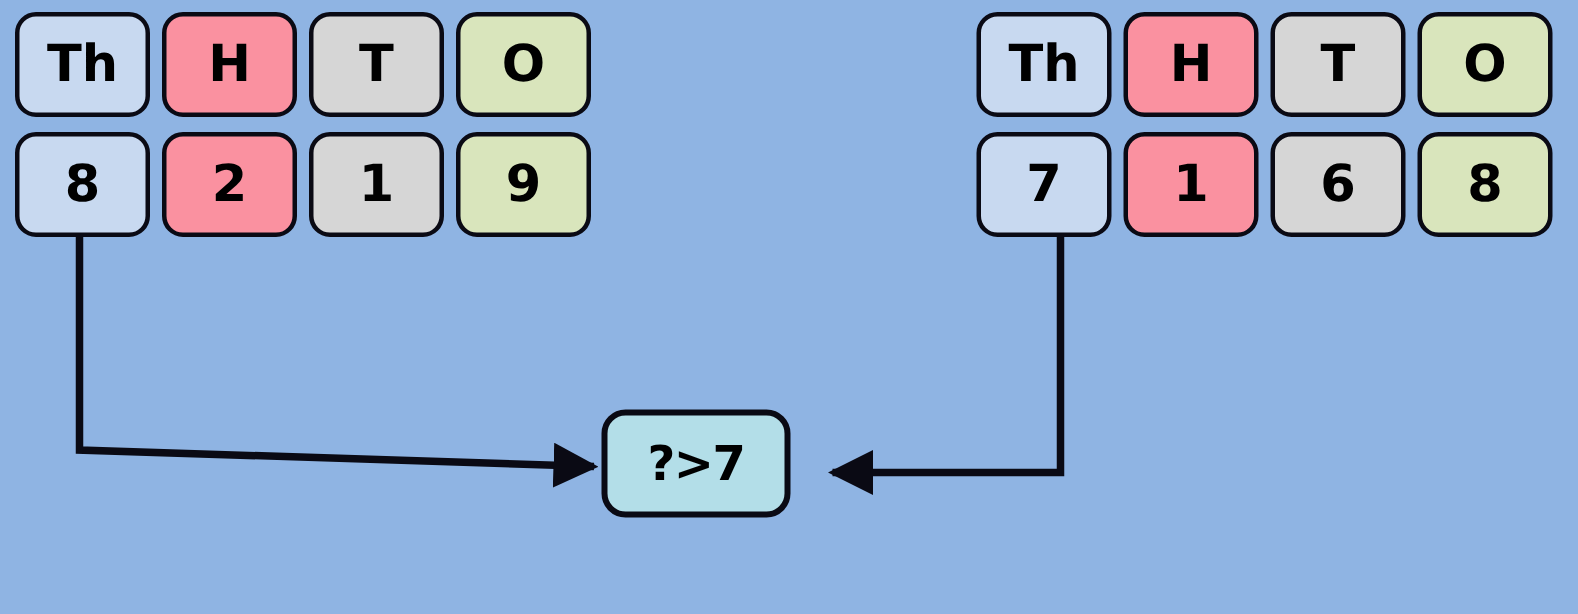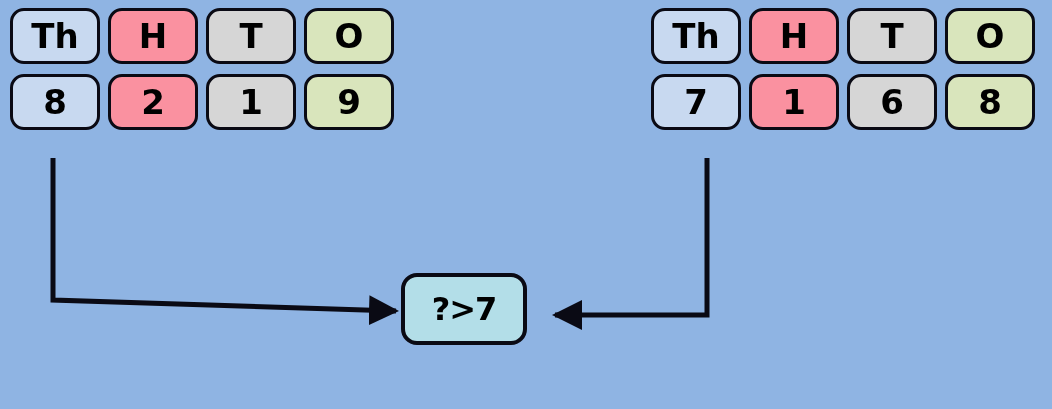--- a/index.html
+++ b/index.html
@@ -28,21 +28,21 @@
     flex-direction: column;
     gap: 10px;
   }
   .card-row {
     display: flex;
     flex-direction: row;
     gap: 8px;
   }
   .pv-card {
     width: 90px;
-    height: 56px;
+    height: 70px;
     box-sizing: border-box;
     border: 3px solid #0a0a14;
     border-radius: 14px;
     display: flex;
     align-items: center;
     justify-content: center;
     font-size: 34px;
     font-weight: bold;
     color: #000000;
     line-height: 1;

